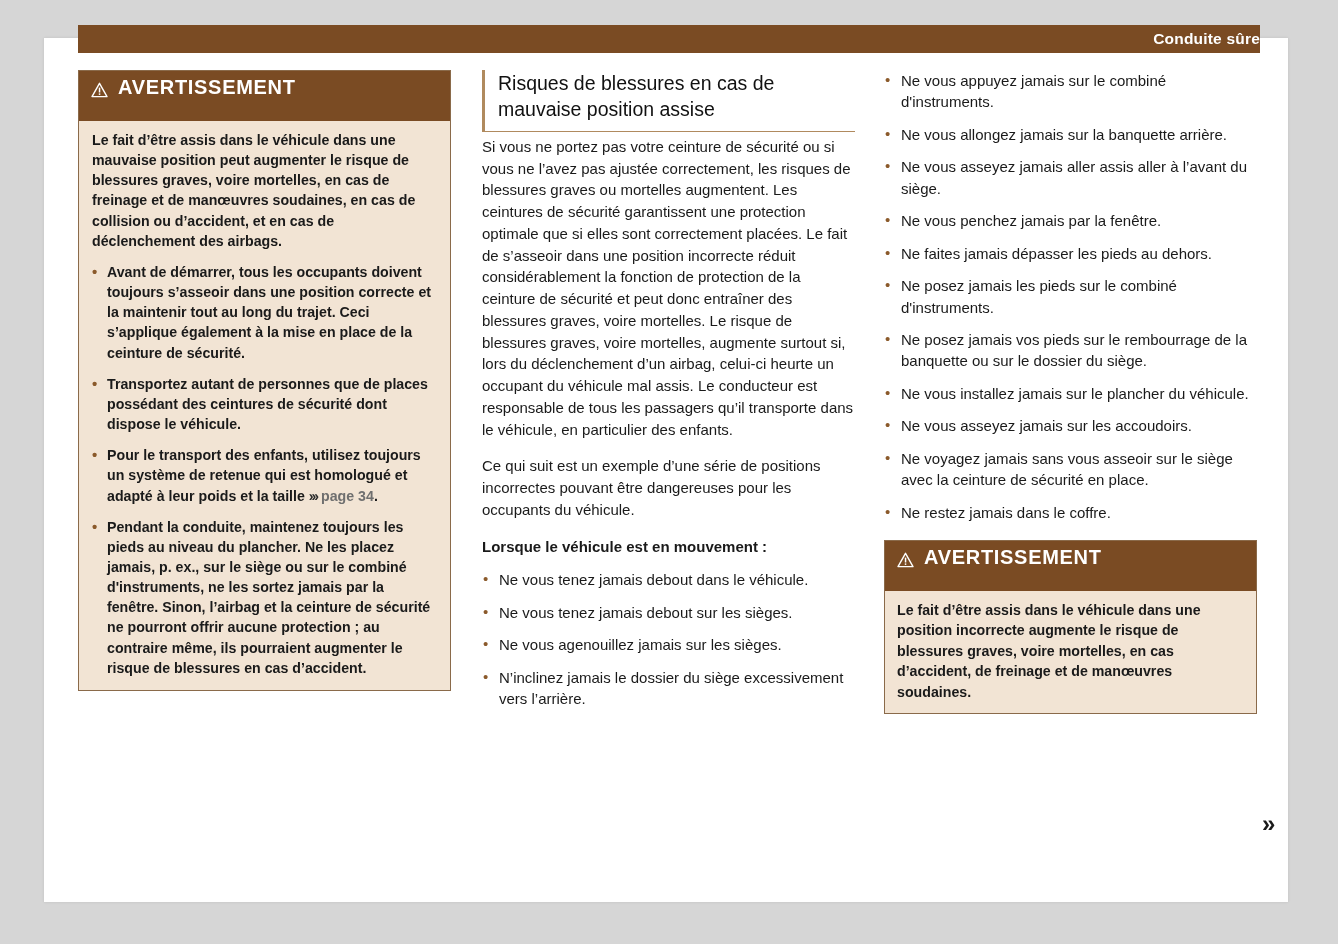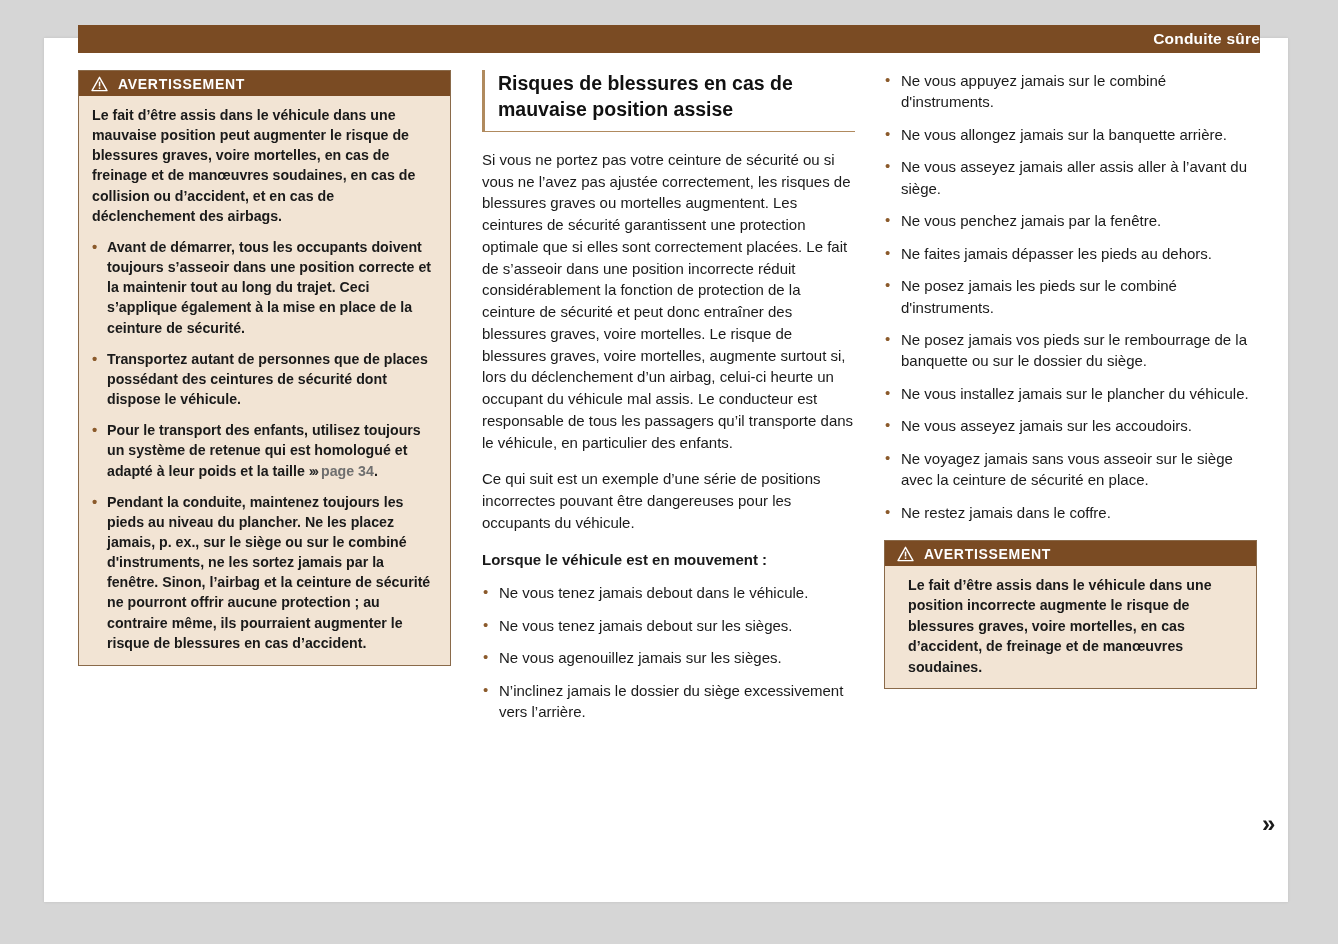--- a/index.html
+++ b/index.html
@@ -70,22 +70,22 @@
     border: 1px solid #8a6a4a;
     background: #f2e4d4;
     box-sizing: border-box;
   }
   .warn-head {
     background: #7a4b23;
     color: #ffffff;
     display: flex;
     align-items: center;
     gap: 10px;
-    padding: 5px 10px 4px 12px;
-    font-size: 14px;
+    padding: 5px 10px 22px 12px;
+    font-size: 20px;
     font-weight: bold;
     letter-spacing: 0.7px;
   }
   .warn-head .tri-icon {
     display: inline-block;
     width: 17px;
     height: 16px;
     flex: 0 0 auto;
   }
   .warn-body {
@@ -126,23 +126,23 @@
   }
   .xref .ref-text {
     color: #6f6f6f;
   }
 
   
   .sec-heading {
     border-left: 3px solid #b08a5e;
     border-bottom: 1.5px solid #b08a5e;
     padding: 1px 0 8px 13px;
-    margin: 0 0 17px 0;
+    margin: 0 0 4px 0;
     font-size: 19.5px;
-    font-weight: bold;
+    font-weight: normal;
     line-height: 1.33;
     color: #111111;
   }
 
   .body-p {
     margin: 0 0 15px 0;
     font-size: 15px;
     line-height: 1.45;
     color: #1a1a1a;
     text-align: left;
@@ -176,21 +176,21 @@
   }
   ul.bullets li:last-child { margin-bottom: 0; }
 
   
   .warn-box-br {
     margin-top: 17px;
   }
   .warn-box-br .warn-body {
     font-size: 14.2px;
     line-height: 1.44;
-    padding: 9px 13px 11px 23px;
+    padding: 9px 13px 11px 12px;
   }
 
   
   .cont-arrow {
     position: absolute;
     left: 1262px;
     top: 812px;
     font-size: 24px;
     font-weight: bold;
     color: #1a1a1a;

